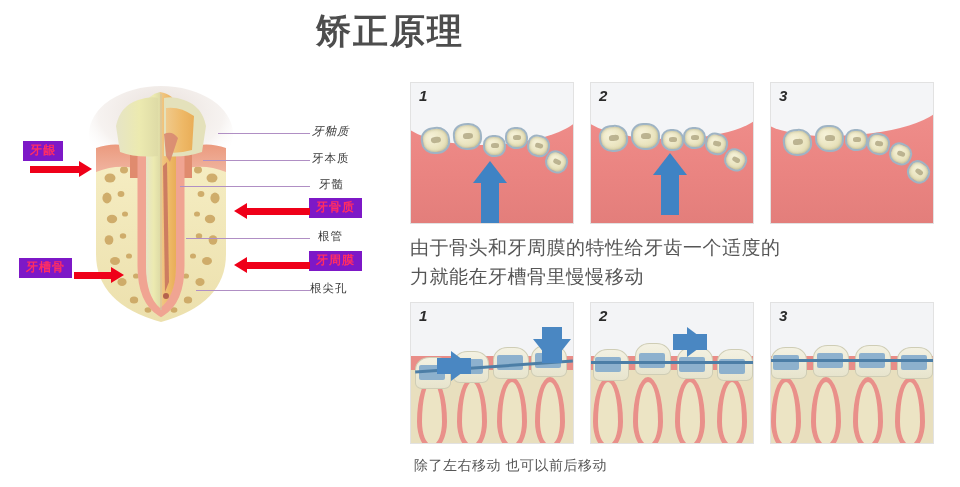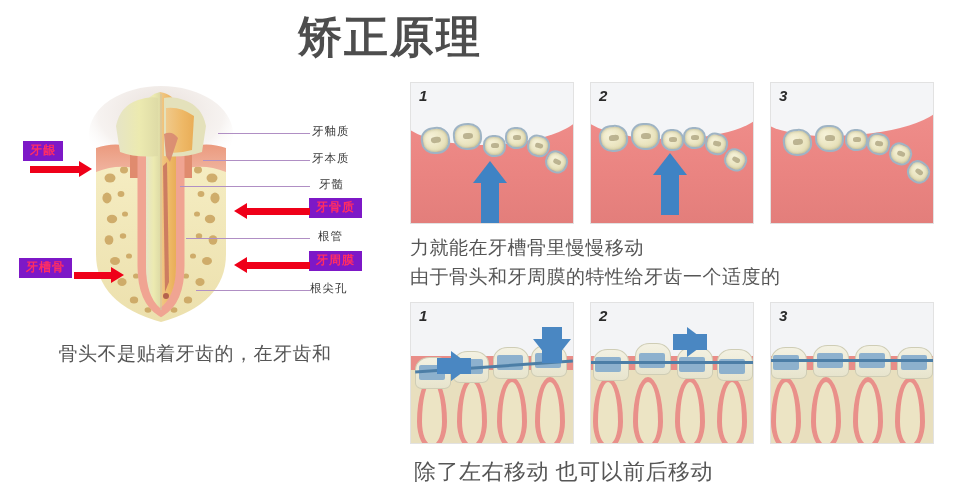--- a/index.html
+++ b/index.html
@@ -13,21 +13,21 @@
     font-family: "Liberation Sans", "DejaVu Sans", sans-serif;
     color: #4a4a4a;
   }
 
   
   #slide-title {
     position: absolute;
     left: 0; top: 8px;
     width: 960px;
     text-align: center;
-    font-size: 44px;
+    font-size: 35px;
     font-weight: 600;
     letter-spacing: 2px;
     color: #4d4d4d;
     text-indent: -180px;
   }
 
   
   #left-column {
     position: absolute;
     left: 0; top: 78px;
@@ -280,21 +280,21 @@
     width: 540px;
     font-size: 19px;
     line-height: 1.55;
     color: #565656;
     letter-spacing: 0.5px;
   }
   #caption-bottom {
     position: absolute;
     left: 24px; top: 385px;
     width: 540px;
-    font-size: 22px;
+    font-size: 14px;
     line-height: 1.5;
     color: #565656;
     letter-spacing: 0.5px;
   }
 </style>
 </head>
 <body>
 
 <div id="slide-title">矫正原理</div>
 
@@ -405,37 +405,36 @@
       <span>牙骨质</span>
     </div>
     <div class="red-arrow to-left" style="left:228px; top:122px; width:64px;"></div>
 
     <div class="callout c-right" style="left:292px; top:166px;">
       <span>牙周膜</span>
     </div>
     <div class="red-arrow to-left" style="left:228px; top:176px; width:64px;"></div>
 
     <div class="leader-line" style="left:200px; top:47px;  width:92px;"></div>
-    <div class="leader-label" style="left:294px; top:38px;">牙釉质</div>
+    <div class="leader-label" style="left:294px; top:38px;font-style:italic;">牙釉质</div>
 
     <div class="leader-line" style="left:185px; top:74px;  width:107px;"></div>
     <div class="leader-label" style="left:294px; top:65px;">牙本质</div>
 
     <div class="leader-line" style="left:162px; top:100px; width:130px;"></div>
     <div class="leader-label" style="left:301px; top:91px;">牙髓</div>
 
     <div class="leader-line" style="left:168px; top:152px; width:124px;"></div>
     <div class="leader-label" style="left:300px; top:143px;">根管</div>
 
     <div class="leader-line" style="left:178px; top:204px; width:114px;"></div>
     <div class="leader-label" style="left:292px; top:195px;">根尖孔</div>
   </div>
 
   <div id="left-caption">
-    <div>骨头不是贴着牙齿的，在牙齿和</div>
   </div>
 </div>
 
 <div id="right-column">
 
   <div class="panel-row" id="panel-row-top">
 
     <div class="photo-panel p1">
       <div class="gum-field"></div>
       <div class="arch-white"></div>
@@ -509,22 +508,22 @@
       <div class="molar small" style="left:118px;top:60px; transform:rotate(22deg);">
           <div class="fissure"></div>
         </div>
       <div class="molar small" style="left:136px;top:78px; transform:rotate(34deg);">
           <div class="fissure"></div>
         </div>
     </div>
   </div>
 
   <div id="caption-mid">
+    <div>由于骨头和牙周膜的特性给牙齿一个适度的</div>
     <div>力就能在牙槽骨里慢慢移动</div>
-    <div>由于骨头和牙周膜的特性给牙齿一个适度的</div>
   </div>
 
   <div class="panel-row" id="panel-row-bottom">
 
     <div class="photo-panel p1">
       <div class="lat-sky"></div>
       <div class="lat-bone">
         <div class="lat-gumline"></div>
         <div class="root-socket" style="left:6px;"></div>
         <div class="root-socket" style="left:46px;"></div>

